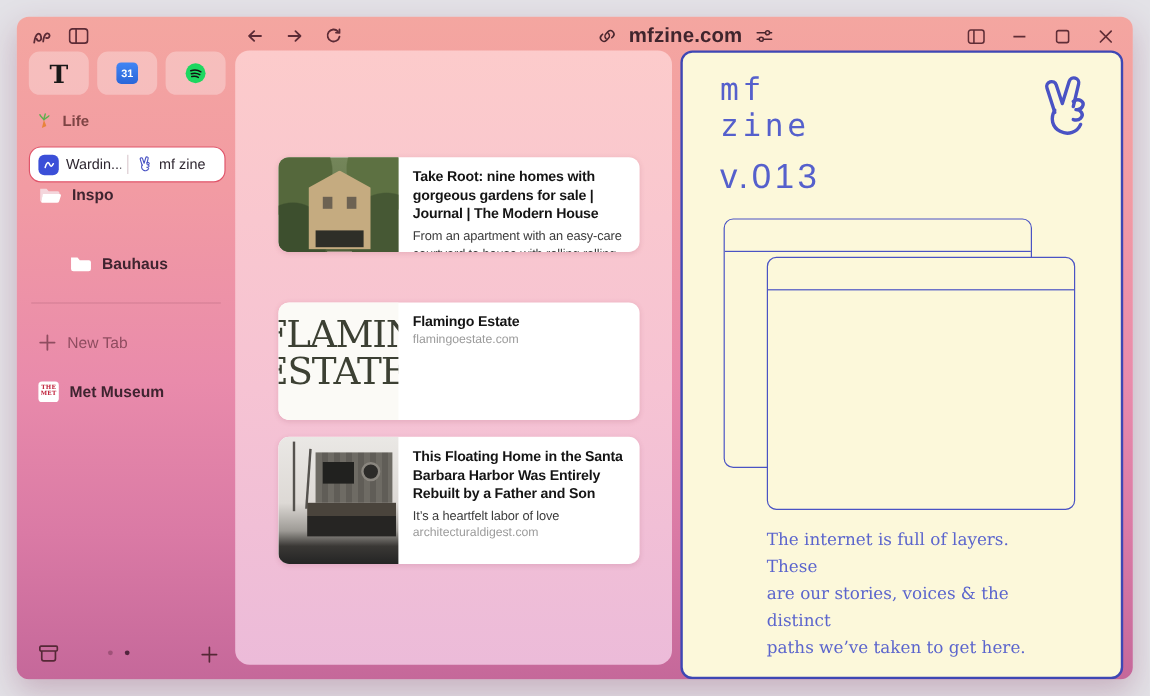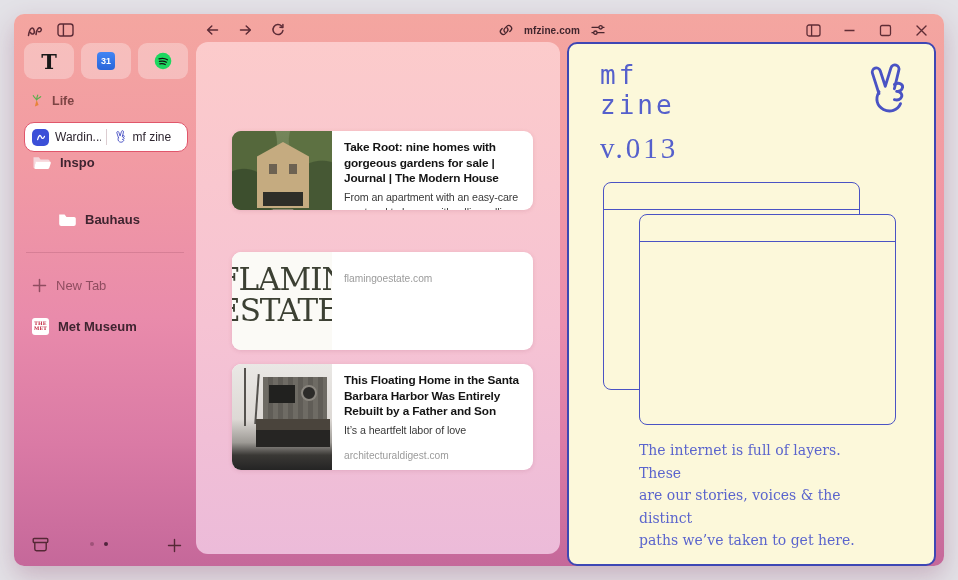--- a/index.html
+++ b/index.html
@@ -10,21 +10,21 @@
     background:linear-gradient(180deg,#f4a6a0 0%,#f29ba3 26%,#e98bab 55%,#da7aa5 78%,#c5689a 100%);
     box-shadow:0 10px 26px rgba(130,50,90,.28);overflow:hidden}
 
   
   .tb{position:absolute;display:flex;align-items:center}
   .icon-btn{width:20px;height:20px;display:flex;align-items:center;justify-content:center;cursor:default}
   .arc-logo{left:11px;top:6px}
   .sb-toggle{left:41px;top:6px}
   .nav-cluster{left:188px;top:6px;gap:13px}
   .url-cluster{left:482px;top:6px;gap:8px}
-  .url-text{font-size:10px;font-weight:600;color:#40252d;letter-spacing:.1px}
+  .url-text{font-size:17px;font-weight:600;color:#40252d;letter-spacing:.1px}
   .win-controls{right:13px;top:6px;gap:16px}
 
   
   .app-tiles{position:absolute;left:10px;top:29px;display:flex;gap:7px}
   .tile{width:50px;height:36px;border-radius:9px;background:rgba(255,255,255,.30);
         display:flex;align-items:center;justify-content:center}
   .nyt-t{font-family:"DejaVu Serif",serif;font-weight:bold;font-size:21px;color:#181818;line-height:1}
   .gcal{width:18px;height:18px;border-radius:4px;background:linear-gradient(180deg,#4285f4,#2a66d9);
         display:flex;align-items:center;justify-content:center;color:#fff;font-size:9px;font-weight:bold}
   .space-row{position:absolute;left:16px;top:80px;display:flex;align-items:flex-start;gap:9px}
@@ -57,21 +57,21 @@
   
   .feed{position:absolute;left:182px;top:28px;width:364px;height:512px;border-radius:12px;
         background:linear-gradient(180deg,#fccbcb 0%,#f6c3d3 55%,#ecbbd9 100%)}
   .card{position:absolute;left:36px;width:301px;background:#fff;border-radius:9px;display:flex;
         overflow:hidden;box-shadow:0 1px 4px rgba(150,60,90,.16);cursor:pointer}
   .card-1{top:89px;height:79px}.card-2{top:210px;height:98px}.card-3{top:322px;height:106px}
   .card-img{width:100px;flex:none;position:relative;overflow:hidden}
   .card-body{flex:1;min-width:0;padding:9px 11px 8px 12px}
   .card-title{font-size:11.8px;font-weight:700;color:#141414;line-height:1.33;letter-spacing:-.15px}
   .card-desc{font-size:10.7px;color:#3a3a3a;line-height:1.35;margin-top:3px;letter-spacing:-.1px}
-  .card-url{font-size:10.2px;color:#9b9b9b;margin-top:12px}
+  .card-url{font-size:10.2px;color:#9b9b9b;margin-top:1px}
   
   .img-garden{background:
       radial-gradient(circle at 12% 85%,#3d4f2e 0 26%,transparent 27%),
       radial-gradient(circle at 90% 80%,#465834 0 30%,transparent 31%),
       radial-gradient(circle at 8% 15%,#55683c 0 32%,transparent 33%),
       radial-gradient(circle at 92% 12%,#5d7142 0 30%,transparent 31%),
       linear-gradient(180deg,#74865a 0%,#68794e 60%,#4c5c38 100%)}
   .house{position:absolute;left:25px;top:11px;width:52px;height:66px;background:#c5ab80;
       clip-path:polygon(50% 0,100% 22%,100% 100%,0 100%,0 22%);
       background-image:linear-gradient(#6d6252 0 0),linear-gradient(#6d6252 0 0),linear-gradient(#2e2e28 0 0);
@@ -95,21 +95,21 @@
   .float-box::before{content:"";position:absolute;left:6px;top:8px;width:26px;height:18px;background:#21211f}
   .float-base{position:absolute;right:2px;top:55px;width:74px;height:28px;
       background:linear-gradient(180deg,#4a443c 0 40%,#262523 40%)}
 
   
   .webpage{position:absolute;left:553px;top:28px;width:369px;height:524px;background:#fcf8da;
       border:2px solid #3e47b4;border-radius:10px;box-sizing:border-box;overflow:hidden}
   .wp-brand{position:absolute;left:31px;top:16px;font-family:"DejaVu Sans Mono",monospace;
       font-size:26px;color:#5560cc;letter-spacing:3px;line-height:1.17}
   .wp-brand span{display:block}
-  .wp-version{position:absolute;left:31px;top:88px;font-family:Liberation Serif, serif;
+  .wp-version{position:absolute;left:31px;top:88px;font-family:Liberation Sans, sans-serif;
       font-size:29px;color:#5560cc;letter-spacing:3px}
   .peace-big{position:absolute;right:22px;top:14px}
   .winframe{position:absolute;border:1.6px solid #4a53c4;border-radius:8px;box-sizing:border-box}
   .wf-back{left:34px;top:138px;width:257px;height:208px}
   .wf-front{left:70px;top:170px;width:257px;height:211px;background:#fcf8da}
   .wf-bar{height:26px;border-bottom:1.6px solid #4a53c4}
   .wp-tagline{position:absolute;left:70px;top:395px;width:216px;font-family:"DejaVu Serif",serif;
       font-size:14px;color:#5b65cd;line-height:22.5px}
   .wp-tagline span{display:block}
 </style>
@@ -303,20 +303,21 @@
     </div>
 
     <div class="card card-2">
       <div class="card-img img-flamingo">
         <div class="brand-crop">
           <b>FLAMINGO</b>
             <b>ESTATE</b>
         </div>
       </div>
       <div class="card-body">
+        <div class="card-title">Flamingo Estate</div>
         <div class="card-url">flamingoestate.com</div>
       </div>
     </div>
 
     <div class="card card-3">
       <div class="card-img img-harbor">
         <div class="mast m1"></div>
           <div class="mast m2"></div>
         <div class="float-box"></div>
           <div class="float-base"></div>

